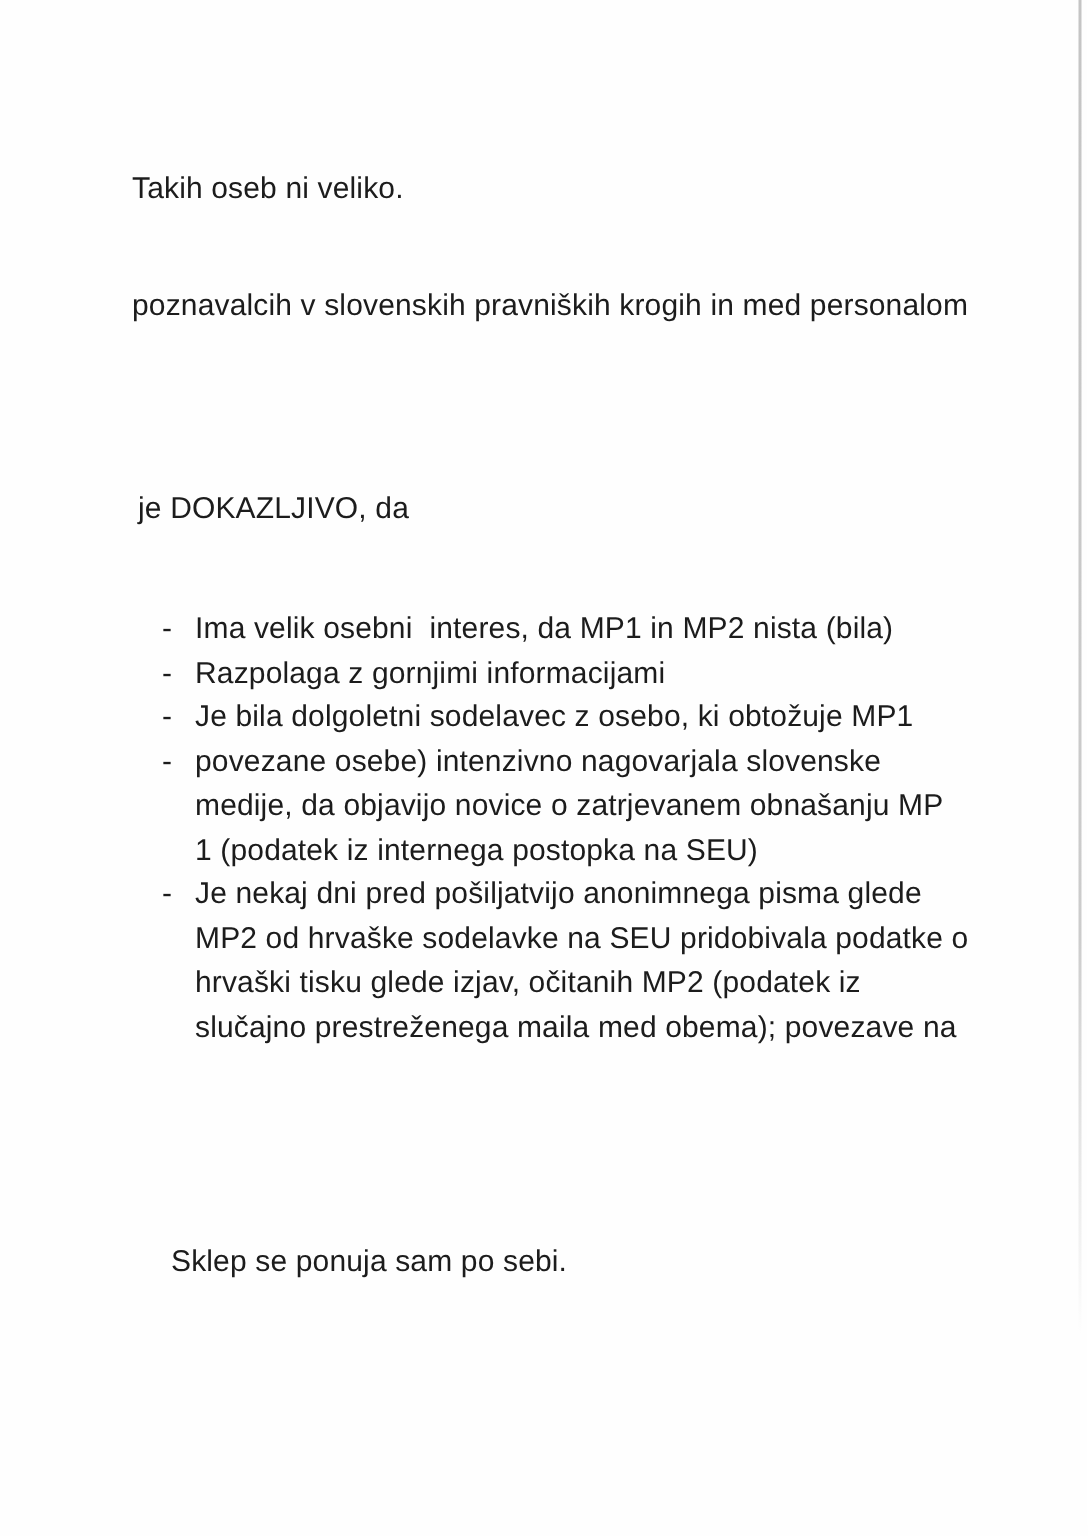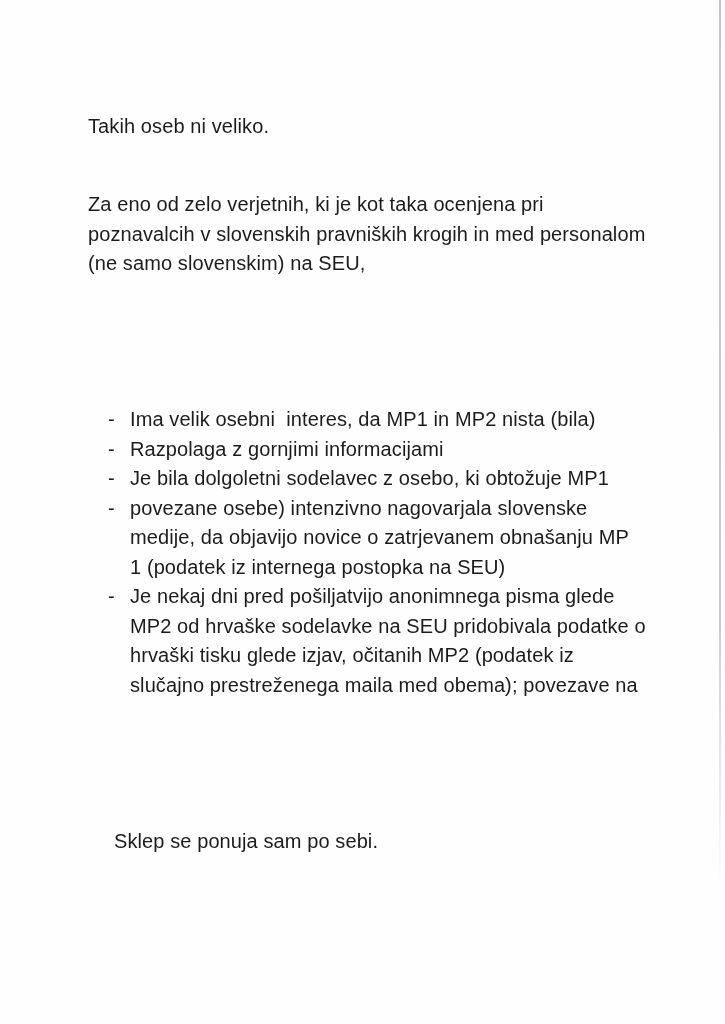--- a/index.html
+++ b/index.html
@@ -65,25 +65,26 @@
 
 <div class="page">
 
   <div class="scan-edge"></div>
 
   <div class="tblock intro">
     <span class="line">Takih oseb ni veliko.</span>
   </div>
 
   <div class="tblock para2">
-    <span class="line">Za eno od zelo verjetnih, ki je kot taka ocenjena pri</span>
     <span class="line">poznavalcih v slovenskih pravniških krogih in med personalom</span>
-    <span class="line">(ne samo slovenskim) na SEU,</span>
   </div>
 
+  <div class="tblock heading">
+    <span class="line">je DOKAZLJIVO, da</span>
+  </div>
 
   <ul class="tblock bullets">
 
     <li>
       <span class="marker">-</span>
       <span class="btext">
         <span class="line">Ima velik osebni  interes, da MP1 in MP2 nista (bila)</span>
       </span>
     </li>
 

